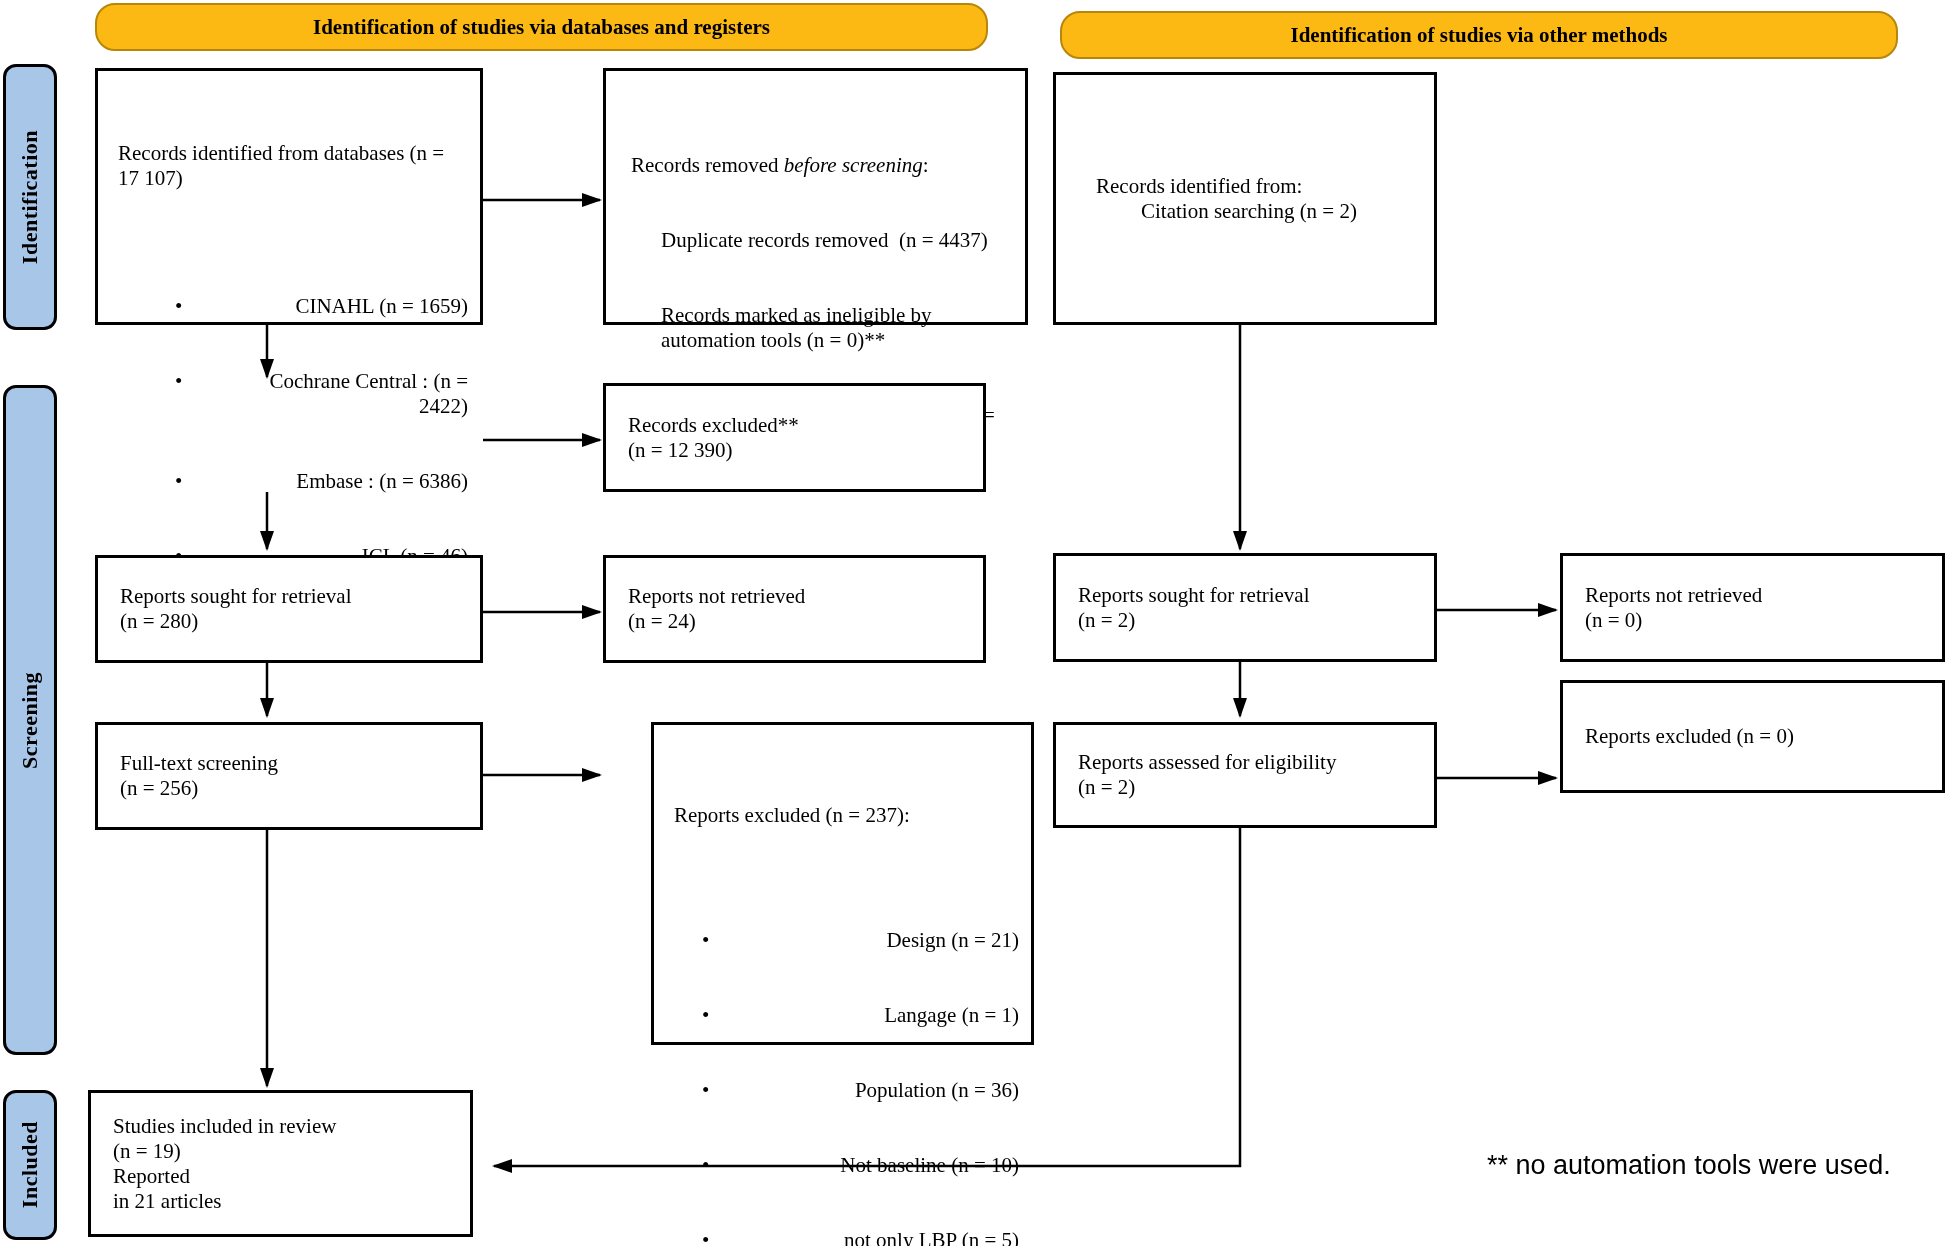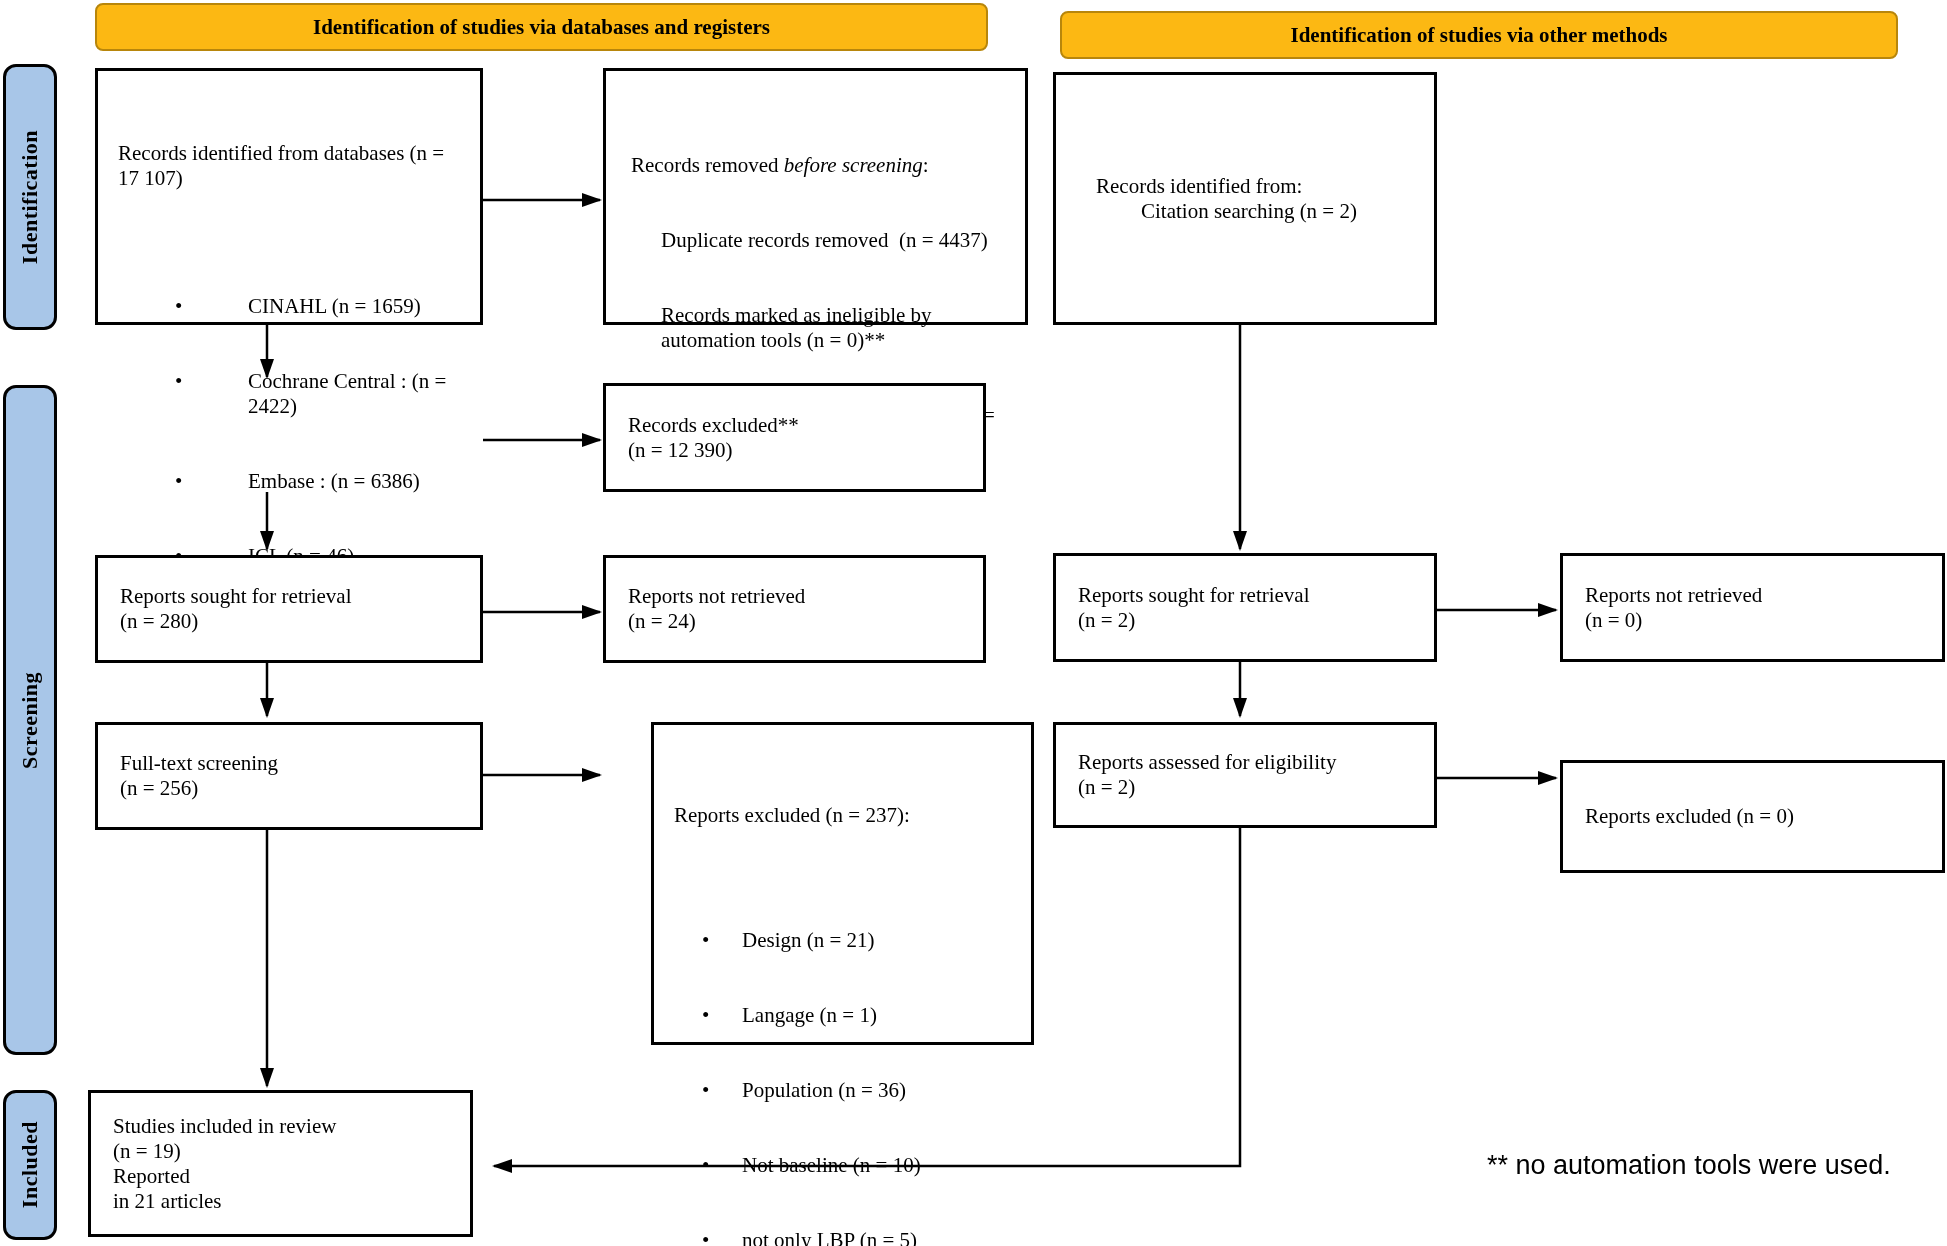--- a/index.html
+++ b/index.html
@@ -1,21 +1,21 @@
 <!DOCTYPE html>
 <html><head>
 <meta charset="utf-8">
 <style>
   html,body{margin:0;padding:0;background:#fff;}
   #canvas{position:relative;width:1947px;height:1246px;background:#fff;overflow:hidden;
           font-family:"Liberation Serif",serif;color:#000;}
 
   
   .hdr{position:absolute;height:48px;background:#FCB813;border:2.5px solid #B8860B;
-       border-radius:8px;display:flex;align-items:center;justify-content:center;
+       border-radius:20px;display:flex;align-items:center;justify-content:center;
        font-weight:bold;font-size:21px;box-sizing:border-box;}
   #hdr-left{left:95px;top:3px;width:893px;}
   #hdr-right{left:1060px;top:11px;width:838px;}
 
   
   .side{position:absolute;left:3px;width:54px;background:#A8C6E8;border:3px solid #000;
         border-radius:13px;display:flex;align-items:center;justify-content:center;
         box-sizing:border-box;}
   .side span{writing-mode:vertical-rl;transform:rotate(180deg);font-weight:bold;
         font-size:22px;letter-spacing:.5px;}
@@ -34,25 +34,25 @@
          justify-content:center;padding-left:40px;padding-right:10px;}
   #box-b{left:95px;top:383px;width:388px;height:109px;}
   #box-g{left:603px;top:383px;width:383px;height:109px;}
   #box-c{left:95px;top:555px;width:388px;height:108px;}
   #box-h{left:603px;top:555px;width:383px;height:108px;}
   #box-k{left:1053px;top:553px;width:384px;height:109px;}
   #box-m{left:1560px;top:553px;width:385px;height:109px;}
   #box-d{left:95px;top:722px;width:388px;height:108px;}
   #box-i{left:603px;top:722px;width:383px;height:323px;padding:28px 12px 0 20px;margin-left:48px;}
   #box-l{left:1053px;top:722px;width:384px;height:106px;}
-  #box-n{left:1560px;top:760px;width:385px;height:113px;}
+  #box-n{left:1560px;top:680px;width:385px;height:113px;}
   #box-e{left:88px;top:1090px;width:385px;height:147px;}
 
   
-  .brow{position:relative;}
+  .brow{position:relative;text-align:right;}
   .list-a .brow{padding-left:130px;}
   .list-a .brow::before{content:"\2022";position:absolute;left:57px;}
   .list-i .brow{padding-left:68px;}
   .list-i .brow::before{content:"\2022";position:absolute;left:28px;}
   .list-a{margin-top:3px;}
   .list-i{margin-top:0;}
 
   
   .bf-item{padding-left:30px;}
   .indent2{padding-left:45px;}

